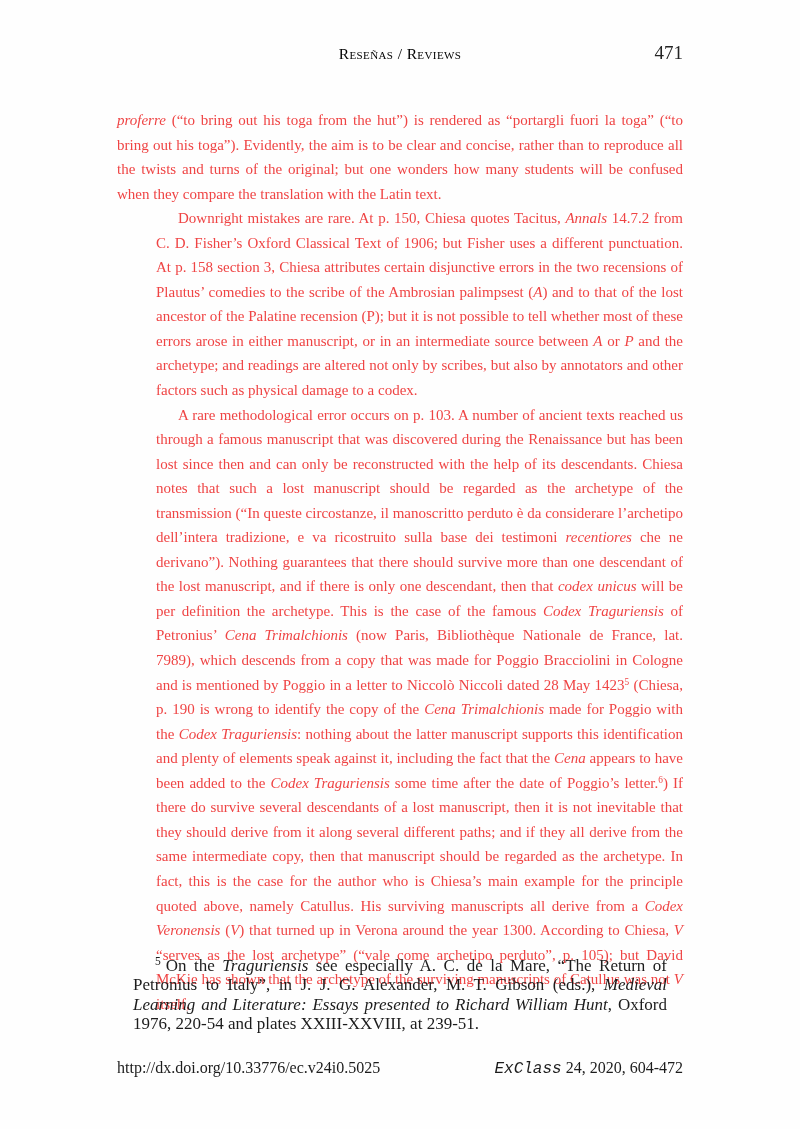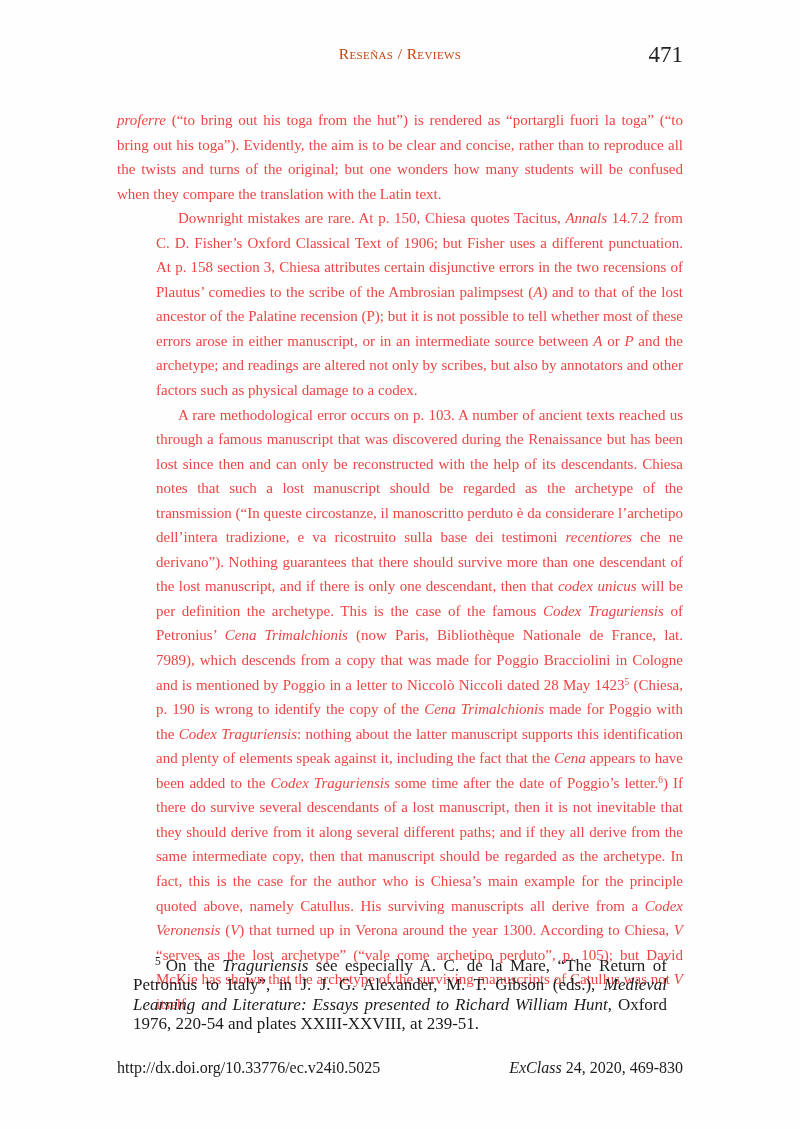--- a/index.html
+++ b/index.html
@@ -30,27 +30,27 @@
     width: 566px;
     height: 22px;
   }
   .running-head .rh-title {
     position: absolute;
     left: 0; right: 0;
     text-align: center;
     font-variant: small-caps;
     font-size: 15.5px;
     letter-spacing: 0.4px;
-    color: #c2410c;
+    color: #000000;
   }
   .running-head .rh-page {
     position: absolute;
     right: 0;
     top: -3px;
-    font-size: 23px;
+    font-size: 19px;
     color: #232323;
   }
 
   
   .body-block {
     position: absolute;
     left: 117px;
     top: 108px;
     width: 566px;
   }
@@ -101,21 +101,21 @@
     top: 1059px;
     width: 566px;
     display: flex;
     justify-content: space-between;
     align-items: baseline;
     font-size: 16px;
     color: #1c1c1c;
   }
   .footer .doi { white-space: nowrap; }
   .footer .cite { white-space: nowrap; }
-  .footer .cite i { font-style: italic; }
+  .footer .cite i { font-style: italic; font-family: Liberation Mono, monospace; }
 </style>
 </head>
 <body>
 
 <div class="page">
 
   <div class="running-head">
     <div class="rh-title">Reseñas / Reviews</div>
     <div class="rh-page">471</div>
   </div>
@@ -125,16 +125,16 @@
       <p class="para indent"><span>Downright mistakes are rare. At p. 150, Chiesa quotes Tacitus, </span><i class="it">Annals</i><span> 14.7.2 from C. D. Fisher’s Oxford Classical Text of 1906; but Fisher uses a different punctuation. At p. 158 section 3, Chiesa attributes certain disjunctive errors in the two recensions of Plautus’ comedies to the scribe of the Ambrosian palimpsest (</span><i class="it">A</i><span>) and to that of the lost ancestor of the Palatine recension (P); but it is not possible to tell whether most of these errors arose in either manuscript, or in an intermediate source between </span><i class="it">A</i><span> or </span><i class="it">P</i><span> and the archetype; and readings are altered not only by scribes, but also by annotators and other factors such as physical damage to a codex.</span></p>
       <p class="para indent"><span>A rare methodological error occurs on p. 103. A number of ancient texts reached us through a famous manuscript that was discovered during the Renaissance but has been lost since then and can only be reconstructed with the help of its descendants. Chiesa notes that such a lost manuscript should be regarded as the archetype of the transmission (“In queste circostanze, il manoscritto perduto è da considerare l’archetipo dell’intera tradizione, e va ricostruito sulla base dei testimoni </span><i class="it">recentiores</i><span> che ne derivano”). Nothing guarantees that there should survive more than one descendant of the lost manuscript, and if there is only one descendant, then that </span><i class="it">codex unicus</i><span> will be per definition the archetype. This is the case of the famous </span><i class="it">Codex Traguriensis</i><span> of Petronius’ </span><i class="it">Cena Trimalchionis</i><span> (now Paris, Bibliothèque Nationale de France, lat. 7989), which descends from a copy that was made for Poggio Bracciolini in Cologne and is mentioned by Poggio in a letter to Niccolò Niccoli dated 28 May 1423</span><sup class="fn">5</sup><span> (Chiesa, p. 190 is wrong to identify the copy of the </span><i class="it">Cena Trimalchionis</i><span> made for Poggio with the </span><i class="it">Codex Traguriensis</i><span>: nothing about the latter manuscript supports this identification and plenty of elements speak against it, including the fact that the </span><i class="it">Cena</i><span> appears to have been added to the </span><i class="it">Codex Traguriensis</i><span> some time after the date of Poggio’s letter.</span><sup class="fn">6</sup><span>) If there do survive several descendants of a lost manuscript, then it is not inevitable that they should derive from it along several different paths; and if they all derive from the same intermediate copy, then that manuscript should be regarded as the archetype. In fact, this is the case for the author who is Chiesa’s main example for the principle quoted above, namely Catullus. His surviving manuscripts all derive from a </span><i class="it">Codex Veronensis</i><span> (</span><i class="it">V</i><span>) that turned up in Verona around the year 1300. According to Chiesa, </span><i class="it">V</i><span> “serves as the lost archetype” (“vale come archetipo perduto”, p. 105); but David McKie has shown that the archetype of the surviving manuscripts of Catullus was not </span><i class="it">V</i><span> itself,</span></p>
     </div>
 
   <div class="footnotes" id="footnotes-block">
       <p class="footnote"><sup class="fnum">5</sup><span>On the </span><i class="it">Traguriensis</i><span> see especially A. C. de la Mare, “The Return of Petronius to Italy”, in J. J. G. Alexander, M. T. Gibson (eds.), </span><i class="it">Medieval Learning and Literature: Essays presented to Richard William Hunt</i><span>, Oxford 1976, 220-54 and plates XXIII-XXVIII, at 239-51.</span></p>
     </div>
 
   <div class="footer">
     <span class="doi">http://dx.doi.org/10.33776/ec.v24i0.5025</span>
-    <span class="cite"><i>ExClass</i><span> 24, 2020, 469-830</span></span>
+    <span class="cite"><i>ExClass</i><span> 24, 2020, 604-472</span></span>
   </div>
 
 </div>
 
 </body></html>

